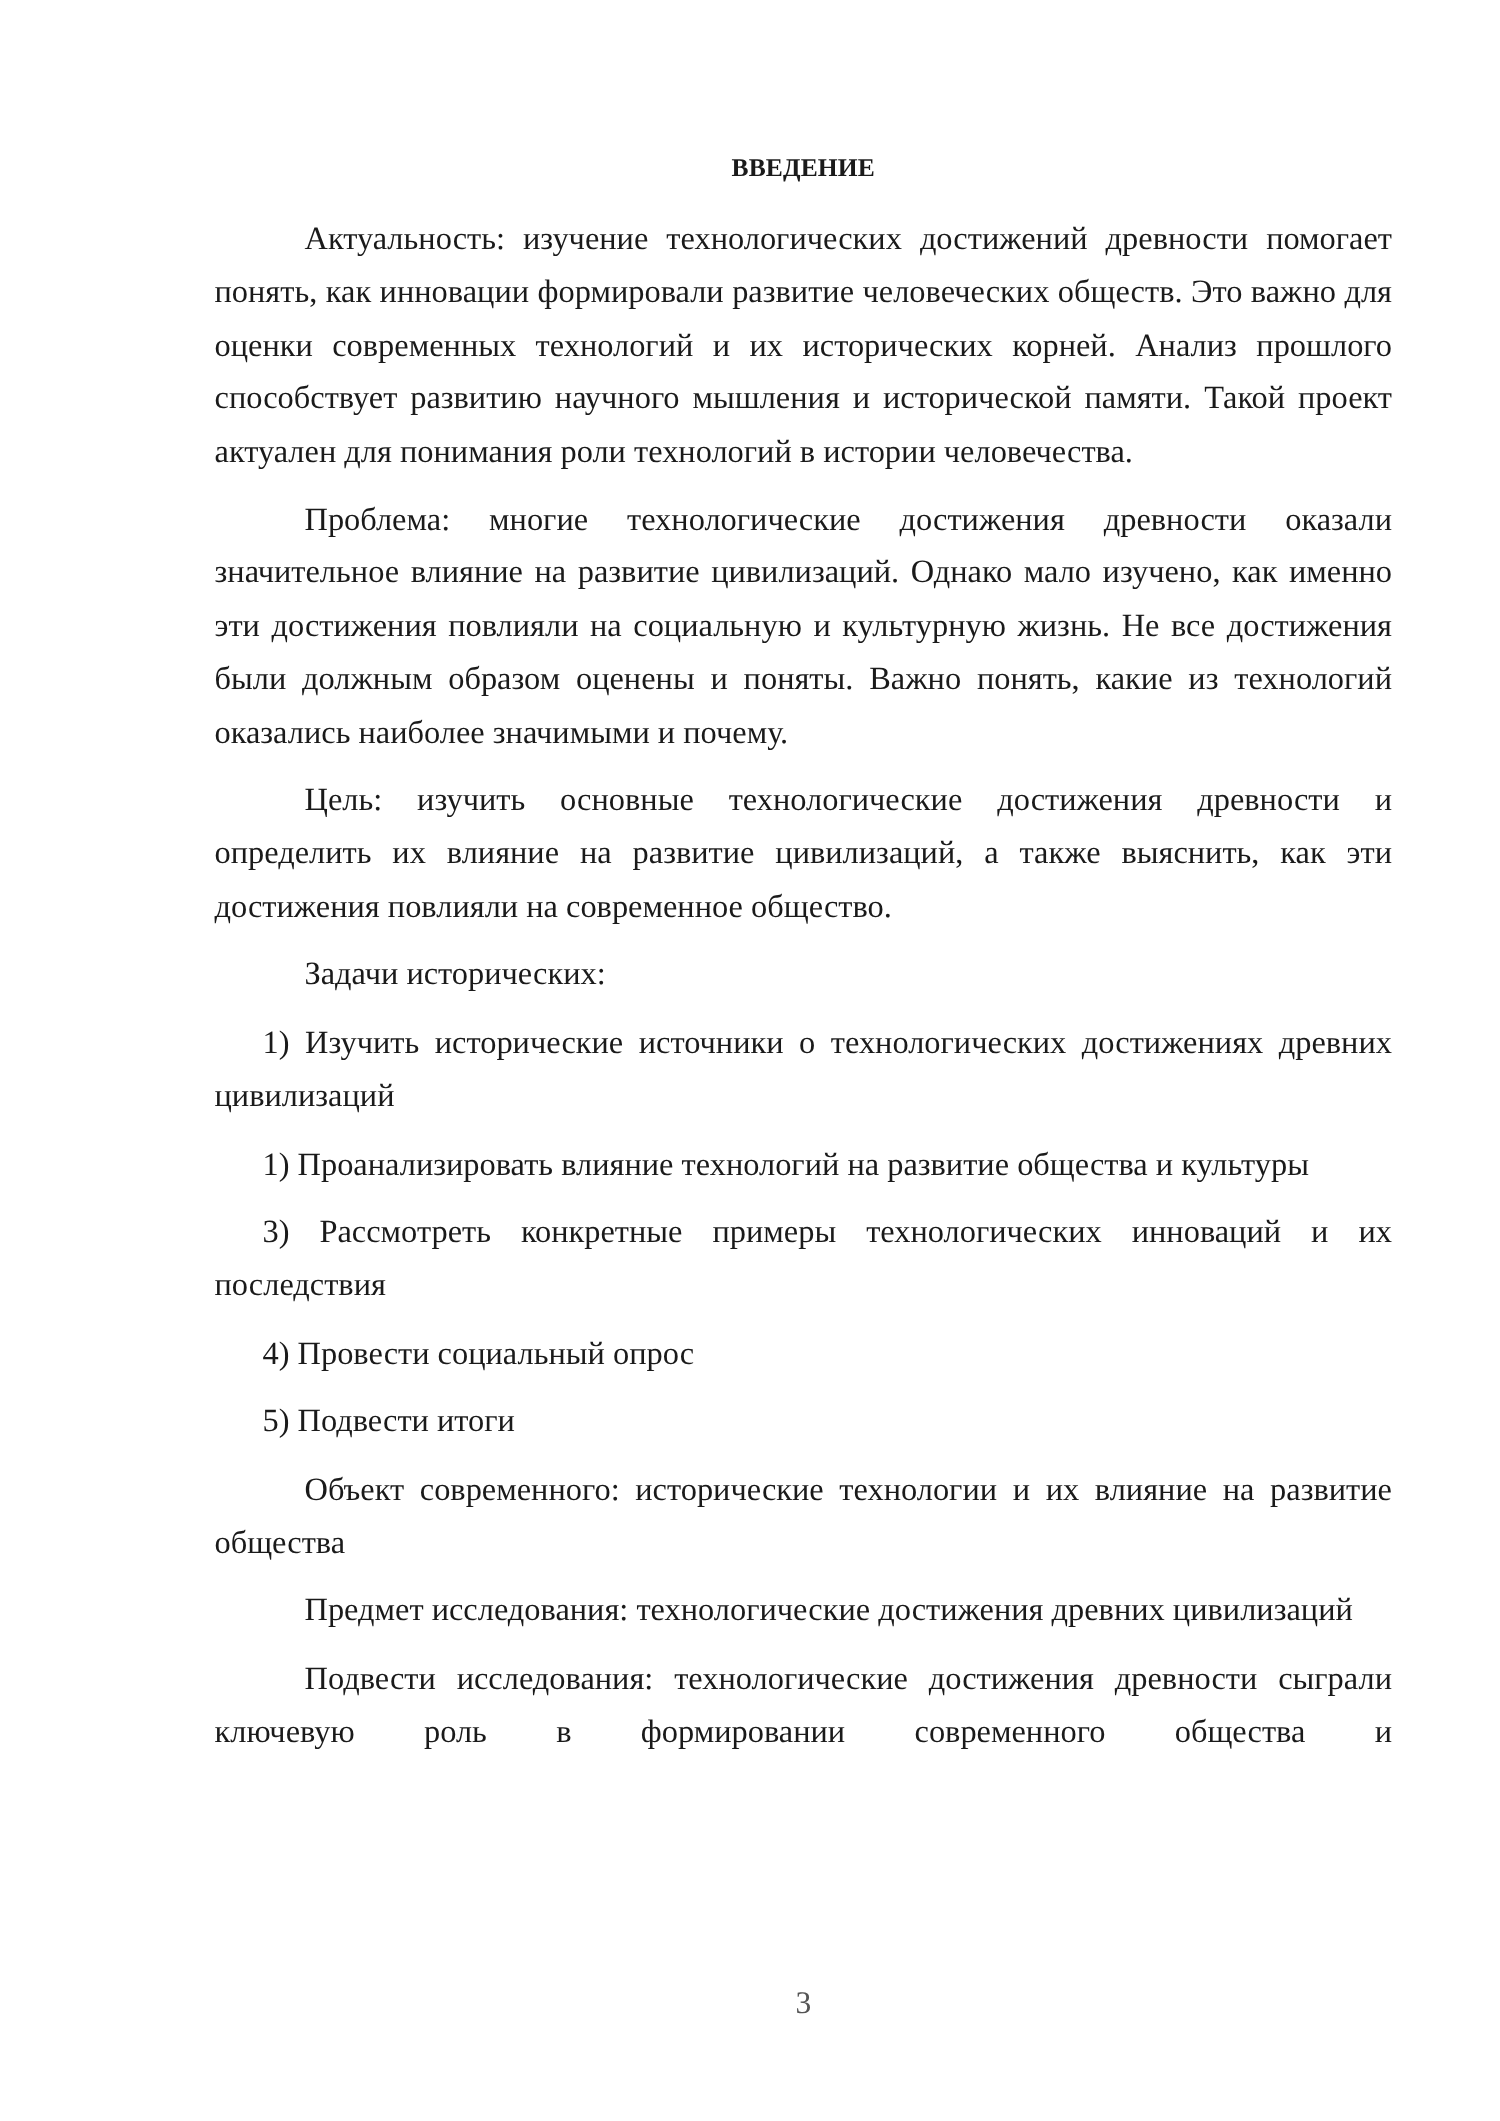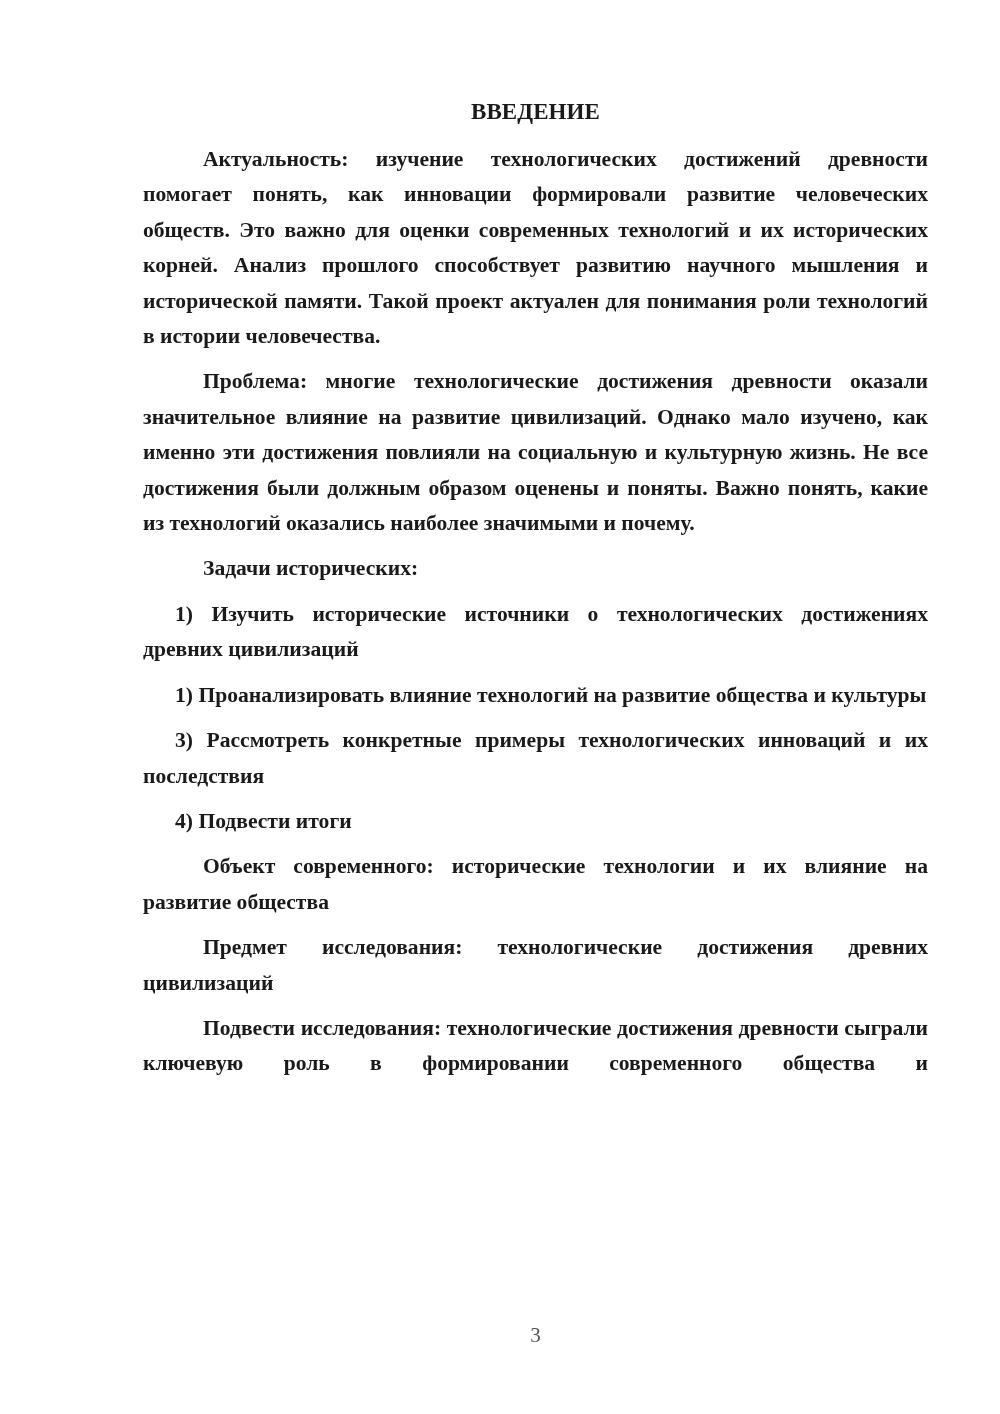--- a/index.html
+++ b/index.html
@@ -25,30 +25,29 @@
       position: absolute;
       left: 143px;
       top: 94px;
       width: 785px;
       font-size: 21.6px;
       line-height: 35.4px;
     }
     .title {
       text-align: center;
       font-weight: bold;
-      font-size: 23px;
+      font-size: 17px;
       line-height: 35px;
       margin: 0 0 13px 0;
       letter-spacing: 0.1px;
     }
     .para {
       text-align: justify;
       text-indent: 60px;
       margin: 0 0 10px 0;
-      font-weight: bold;
     }
     .para.task {
       text-indent: 32px;
     }
     .para.last {
       text-align-last: justify;
     }
     .page-number {
       position: absolute;
       left: 0;
@@ -66,27 +65,29 @@
   </style>
 </head>
 <body>
 
 <div class="page">
   <div class="content">
     <div class="title">ВВЕДЕНИЕ</div>
 
     <p class="para">Актуальность: изучение технологических достижений древности помогает понять, как инновации формировали развитие человеческих обществ. Это важно для оценки современных технологий и их исторических корней. Анализ прошлого способствует развитию научного мышления и исторической памяти. Такой проект актуален для понимания роли технологий в истории человечества.</p>
     <p class="para">Проблема: многие технологические достижения древности оказали значительное влияние на развитие цивилизаций. Однако мало изучено, как именно эти достижения повлияли на социальную и культурную жизнь. Не все достижения были должным образом оценены и поняты. Важно понять, какие из технологий оказались наиболее значимыми и почему.</p>
+    <p class="para">Цель: изучить основные технологические достижения древности и определить их влияние на развитие цивилизаций, а также выяснить, как эти достижения повлияли на современное общество.</p>
     <p class="para">Задачи исторических:</p>
 
     <div>
       <p class="para task">1) Изучить исторические источники о технологических достижениях древних цивилизаций</p>
       <p class="para task">1) Проанализировать влияние технологий на развитие общества и культуры</p>
       <p class="para task">3) Рассмотреть конкретные примеры технологических инноваций и их последствия</p>
-      <p class="para task">4) Подвести итоги</p>
+      <p class="para task">4) Провести социальный опрос</p>
+      <p class="para task">5) Подвести итоги</p>
     </div>
 
     <p class="para">Объект современного: исторические технологии и их влияние на развитие общества</p>
     <p class="para">Предмет исследования: технологические достижения древних цивилизаций</p>
     <p class="para last">Подвести исследования: технологические достижения древности сыграли ключевую роль в формировании современного общества и</p>
   </div>
 
   <div class="page-number">3</div>
 </div>
 

